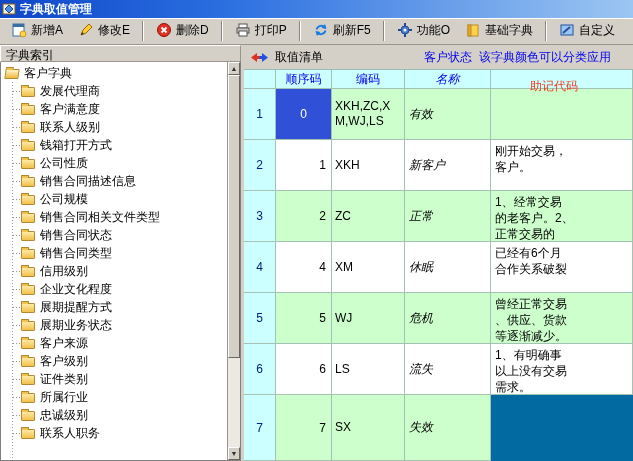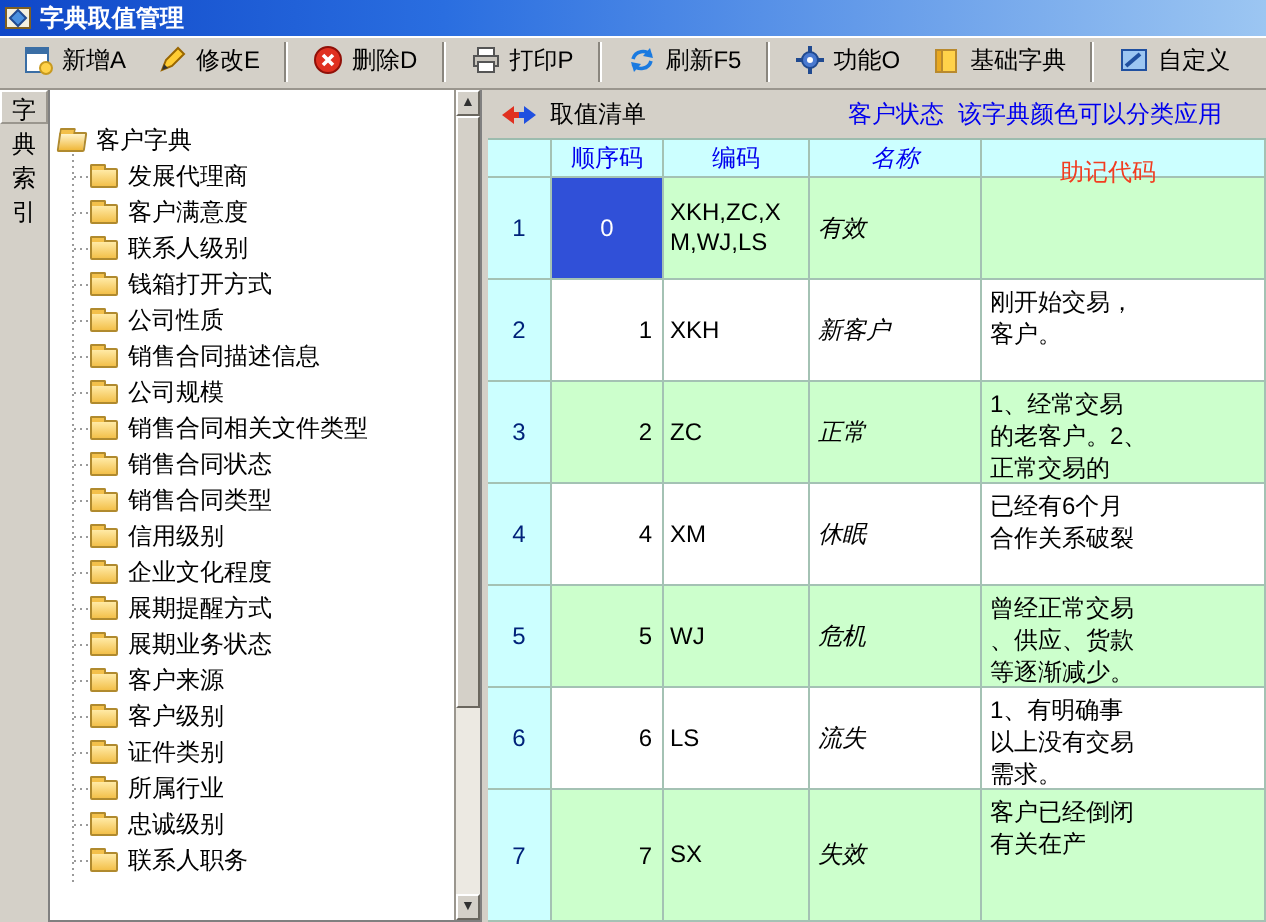--- a/index.html
+++ b/index.html
@@ -31,27 +31,27 @@
     font: inherit; color: #000; cursor: default; white-space: nowrap;
   }
   .tb-icon { display: inline-flex; width: 16px; height: 16px; }
   .tb-sep { width: 2px; height: 20px; border-left: 1px solid #8a867e; border-right: 1px solid #ffffff; margin: 0 4px; }
   .tb-right { margin-left: auto; display: flex; align-items: center; gap: 1px; padding-right: 26px; }
 
   
   .main { flex: 1; display: flex; overflow: hidden; }
 
   
-  .sidebar { width: 241px; flex: 0 0 241px; display: flex; overflow: hidden; }
+  .sidebar { width: 241px; flex: 0 0 241px; display: flex; flex-direction: column; overflow: hidden; }
   .sidebar-header {
     height: 17px; flex: 0 0 17px; background: #d4d0c8; padding: 1px 5px;
     border: 1px solid #9a968e; border-top-color: #fff; border-left-color: #fff;
   }
   .tree-wrap { flex: 1; display: flex; border: 1px solid #808080; border-top: none; background: #fff; overflow: hidden; }
-  .tree { flex: 1; position: relative; padding-top: 16px; overflow: hidden; font-family: Liberation Mono, monospace; }
+  .tree { flex: 1; position: relative; padding-top: 2px; overflow: hidden; font-family: Liberation Mono, monospace; }
   .tree-vline {
     position: absolute; left: 11px; top: 20px; width: 1px; height: 376px;
     background-image: repeating-linear-gradient(to bottom, #9a9a9a 0 1px, transparent 1px 3px);
   }
   .tree-row {
     height: 18px; display: flex; align-items: center; gap: 5px;
     padding-left: 20px; position: relative; white-space: nowrap; cursor: default;
   }
   .tree-row.root { padding-left: 4px; }
   .tree-row.child::before {
@@ -403,19 +403,17 @@
           <div class="g-cell c-desc">1、有明确事
 以上没有交易
 需求。</div>
         </div>
 
         <div class="g-row body row-green last">
           <div class="g-cell c-num">7</div>
           <div class="g-cell c-seq">7</div>
           <div class="g-cell c-code">SX</div>
           <div class="g-cell c-name">失效</div>
-          <div class="g-cell c-desc">客户已经倒闭
-有关在产</div>
         </div>
       </div>
     </div>
   </div>
 </div>
 
 </body></html>

